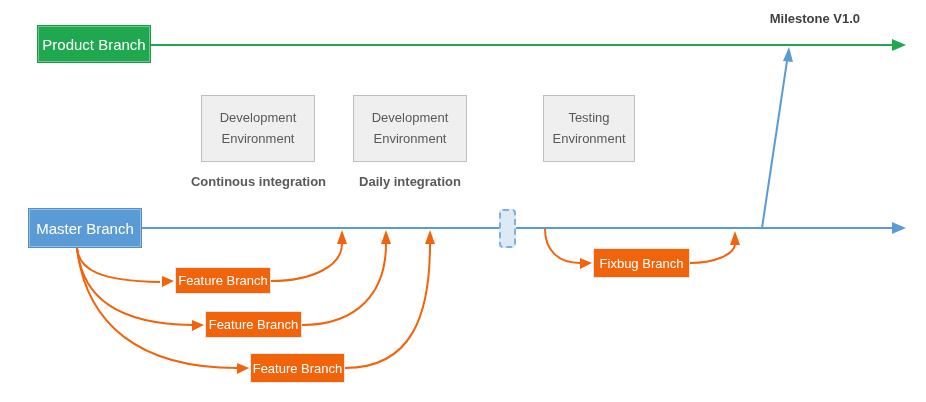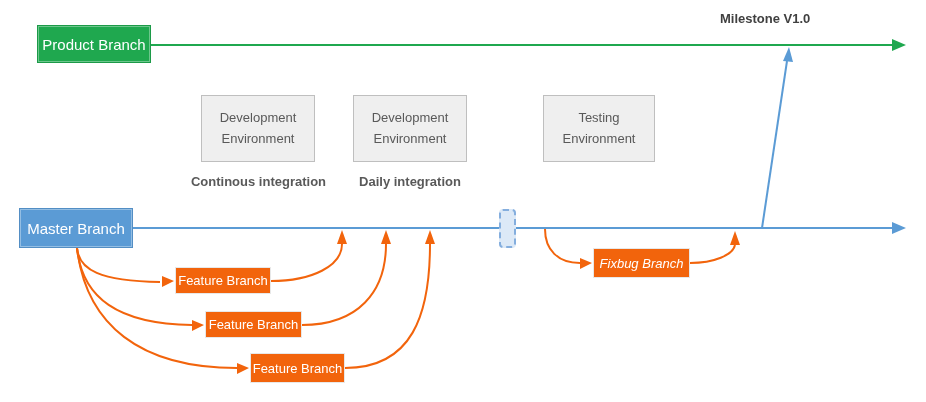--- a/index.html
+++ b/index.html
@@ -6,39 +6,39 @@
   body{width:926px;height:402px;font-family:"Liberation Sans",sans-serif;overflow:hidden;}
   #canvas{position:relative;width:926px;height:402px;background:#fff;}
   #wires{position:absolute;left:0;top:0;width:926px;height:402px;}
 
   .node{position:absolute;display:flex;align-items:center;justify-content:center;
         text-align:center;box-sizing:border-box;}
 
   .branch-box{color:#fff;font-size:15px;border:1px solid rgba(0,0,0,0.08);
               box-shadow:0 0 0 1px rgba(255,255,255,0.35) inset;}
   .product{background:var(--green);margin-left:18px;}
-  .master{background:var(--blue);}
+  .master{background:var(--blue);margin-left:9px;}
 
   .env-box{background:var(--env-fill);border:1px solid var(--env-border);
            color:var(--env-text);font-size:13px;line-height:1.55;padding:16px;}
 
   .caption{position:absolute;font-size:13px;font-weight:bold;color:var(--env-text);
            text-align:center;}
 
   .feature-box{background:var(--orange);color:#fff;font-size:13px;
                border:1px solid #e8e8e8;}
 
   .milestone-marker{position:absolute;background:var(--milestone-fill);
                     border:2px dashed var(--milestone-border);border-radius:4px;
                     box-sizing:border-box;}
 
   .milestone-label{position:absolute;font-size:13px;font-weight:bold;
                    color:var(--env-text);text-align:center;}
   .milestone-v1{position:absolute;font-size:13px;font-weight:bold;
-                color:var(--label-dark);text-align:left;}
+                color:var(--label-dark);text-align:right;}
 
   
   .s-green{stroke:var(--green);stroke-width:2;fill:none;}
   .f-green{fill:var(--green);stroke:none;}
   .s-blue{stroke:var(--blue);stroke-width:2;fill:none;}
   .f-blue{fill:var(--blue);stroke:none;}
   .s-orange{stroke:var(--orange);stroke-width:2;fill:none;}
   .f-orange{fill:var(--orange);stroke:none;}
 </style>
 </head>
@@ -89,38 +89,38 @@
   <div class="node branch-box master" style="left:19px;top:208px;width:114px;height:40px;">
     <span>Master Branch</span>
   </div>
 
   <div class="node env-box" style="left:201px;top:95px;width:114px;height:67px;">
     <span>Development Environment</span>
   </div>
   <div class="node env-box" style="left:353px;top:95px;width:114px;height:67px;">
     <span>Development Environment</span>
   </div>
-  <div class="node env-box" style="left:543px;top:95px;width:112px;height:67px;">
+  <div class="node env-box" style="left:543px;top:95px;width:92px;height:67px;">
     <span>Testing Environment</span>
   </div>
 
   <div class="caption" style="left:186px;top:174px;width:145px;">Continous integration</div>
   <div class="caption" style="left:345px;top:174px;width:130px;">Daily integration</div>
 
   <div class="milestone-marker" style="left:499px;top:209px;width:17px;height:39px;"></div>
 
   <div class="milestone-v1" style="left:720px;top:11px;width:140px;">Milestone V1.0</div>
 
   <div class="node feature-box" style="left:175px;top:267px;width:96px;height:27px;">
     <span>Feature Branch</span>
   </div>
   <div class="node feature-box" style="left:205px;top:311px;width:97px;height:27px;">
     <span>Feature Branch</span>
   </div>
   <div class="node feature-box" style="left:250px;top:353px;width:95px;height:30px;">
     <span>Feature Branch</span>
   </div>
 
-  <div class="node feature-box" style="left:593px;top:248px;width:97px;height:30px;font-style:italic;">
+  <div class="node feature-box" style="left:593px;top:248px;width:97px;height:30px;">
     <span>Fixbug Branch</span>
   </div>
 
 </div>
 
 </body></html>

